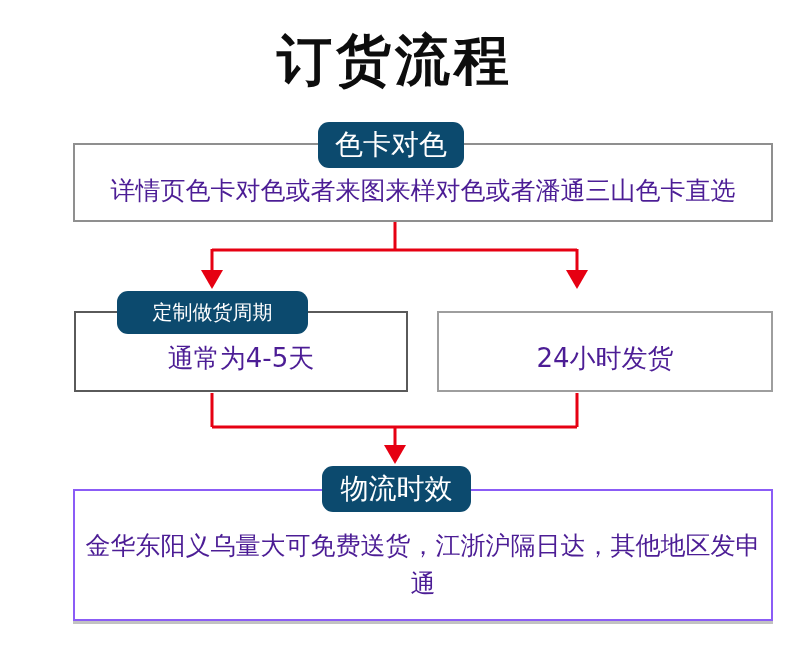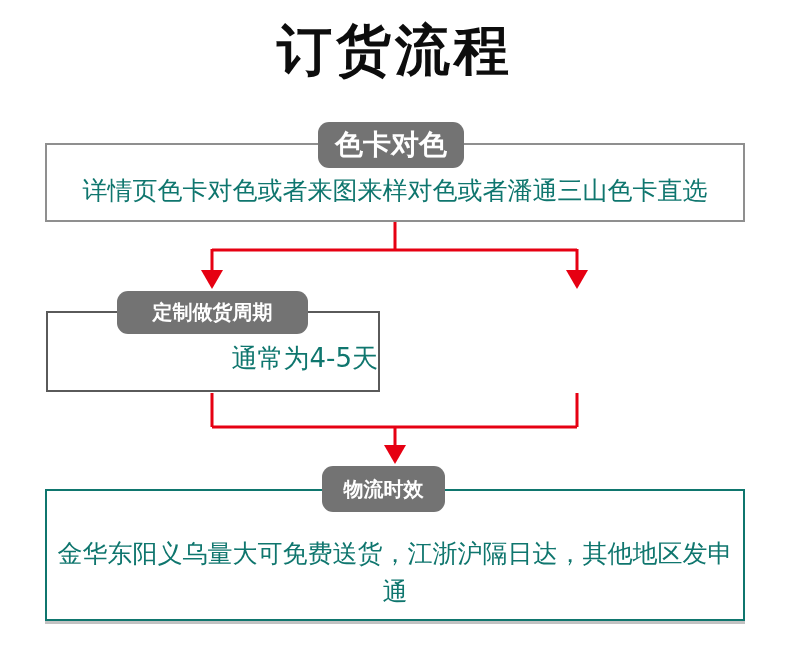--- a/index.html
+++ b/index.html
@@ -11,76 +11,76 @@
   #stage {
     position: relative;
     width: 790px;
     height: 658px;
     background: #ffffff;
     overflow: hidden;
   }
   .page-title {
     position: absolute;
     left: 0;
-    top: 14px;
+    top: 24px;
     width: 790px;
     text-align: center;
     font-size: 55px;
     font-weight: 900;
     letter-spacing: 4px;
     color: #0d0d0d;
   }
   .flow-box {
     position: absolute;
     background: #ffffff;
     box-sizing: border-box;
     display: flex;
     flex-direction: column;
     justify-content: flex-end;
     align-items: center;
     text-align: center;
-    color: #0f766e;
+    color: #4c1d95;
+    margin-left: 28px;
   }
   .box-step1 {
     left: 45px; top: 143px;
     width: 700px; height: 79px;
     border: 2px solid #8f8f8f;
     padding-bottom: 13px;
     font-size: 25px;
   }
   .box-branch-left {
     left: 46px; top: 311px;
     width: 334px; height: 81px;
     border: 2px solid #5a5a5a;
     padding-bottom: 14px;
     font-size: 26px;
-    align-items: flex-end;
   }
   .box-branch-right {
     left: 409px; top: 311px;
     width: 336px; height: 81px;
     border: 2px solid #9e9e9e;
     padding-bottom: 14px;
     font-size: 26px;
   }
   .box-step3 {
     left: 45px; top: 489px;
     width: 700px; height: 132px;
-    border: 2px solid #0f766e;
+    border: 2px solid #8b5cf6;
     box-shadow: 0 3px 0 #c2c2c2;
-    padding-bottom: 8px;
+    padding-bottom: 16px;
     font-size: 25px;
     line-height: 38px;
     gap: 14px;
   }
   .badge {
     position: absolute;
-    background: #737373;
+    background: #0c4a6e;
     color: #ffffff;
-    font-weight: bold;
+    font-weight: normal;
     display: flex;
     align-items: center;
     justify-content: center;
     border-radius: 11px;
     z-index: 3;
     white-space: nowrap;
   }
   .badge-step1 {
     left: 318px; top: 122px;
     width: 146px; height: 46px;
@@ -91,22 +91,22 @@
     width: 191px; height: 43px;
     font-size: 20px;
   }
   .badge-branch-right {
     left: 503px; top: 291px;
     width: 147px; height: 43px;
     font-size: 26px;
   }
   .badge-step3 {
     left: 322px; top: 466px;
-    width: 123px; height: 46px;
-    font-size: 20px;
+    width: 149px; height: 46px;
+    font-size: 28px;
   }
   svg.connectors {
     position: absolute;
     left: 0; top: 0;
     width: 790px; height: 658px;
     z-index: 2;
     pointer-events: none;
   }
   svg.connectors path.line {
     stroke: #e60012;
@@ -138,19 +138,22 @@
   <div class="flow-box box-step1">
     <span>详情页色卡对色或者来图来样对色或者潘通三山色卡直选</span>
   </div>
   <div class="badge badge-step1">色卡对色</div>
 
   <div class="flow-box box-branch-left">
     <span>通常为4-5天</span>
   </div>
   <div class="badge badge-branch-left">定制做货周期</div>
 
+  <div class="flow-box box-branch-right">
+    <span>24小时发货</span>
+  </div>
 
   <div class="flow-box box-step3">
     <span>金华东阳义乌量大可免费送货，江浙沪隔日达，其他地区发申通</span>
   </div>
   <div class="badge badge-step3">物流时效</div>
 
 </div>
 
 </body></html>

